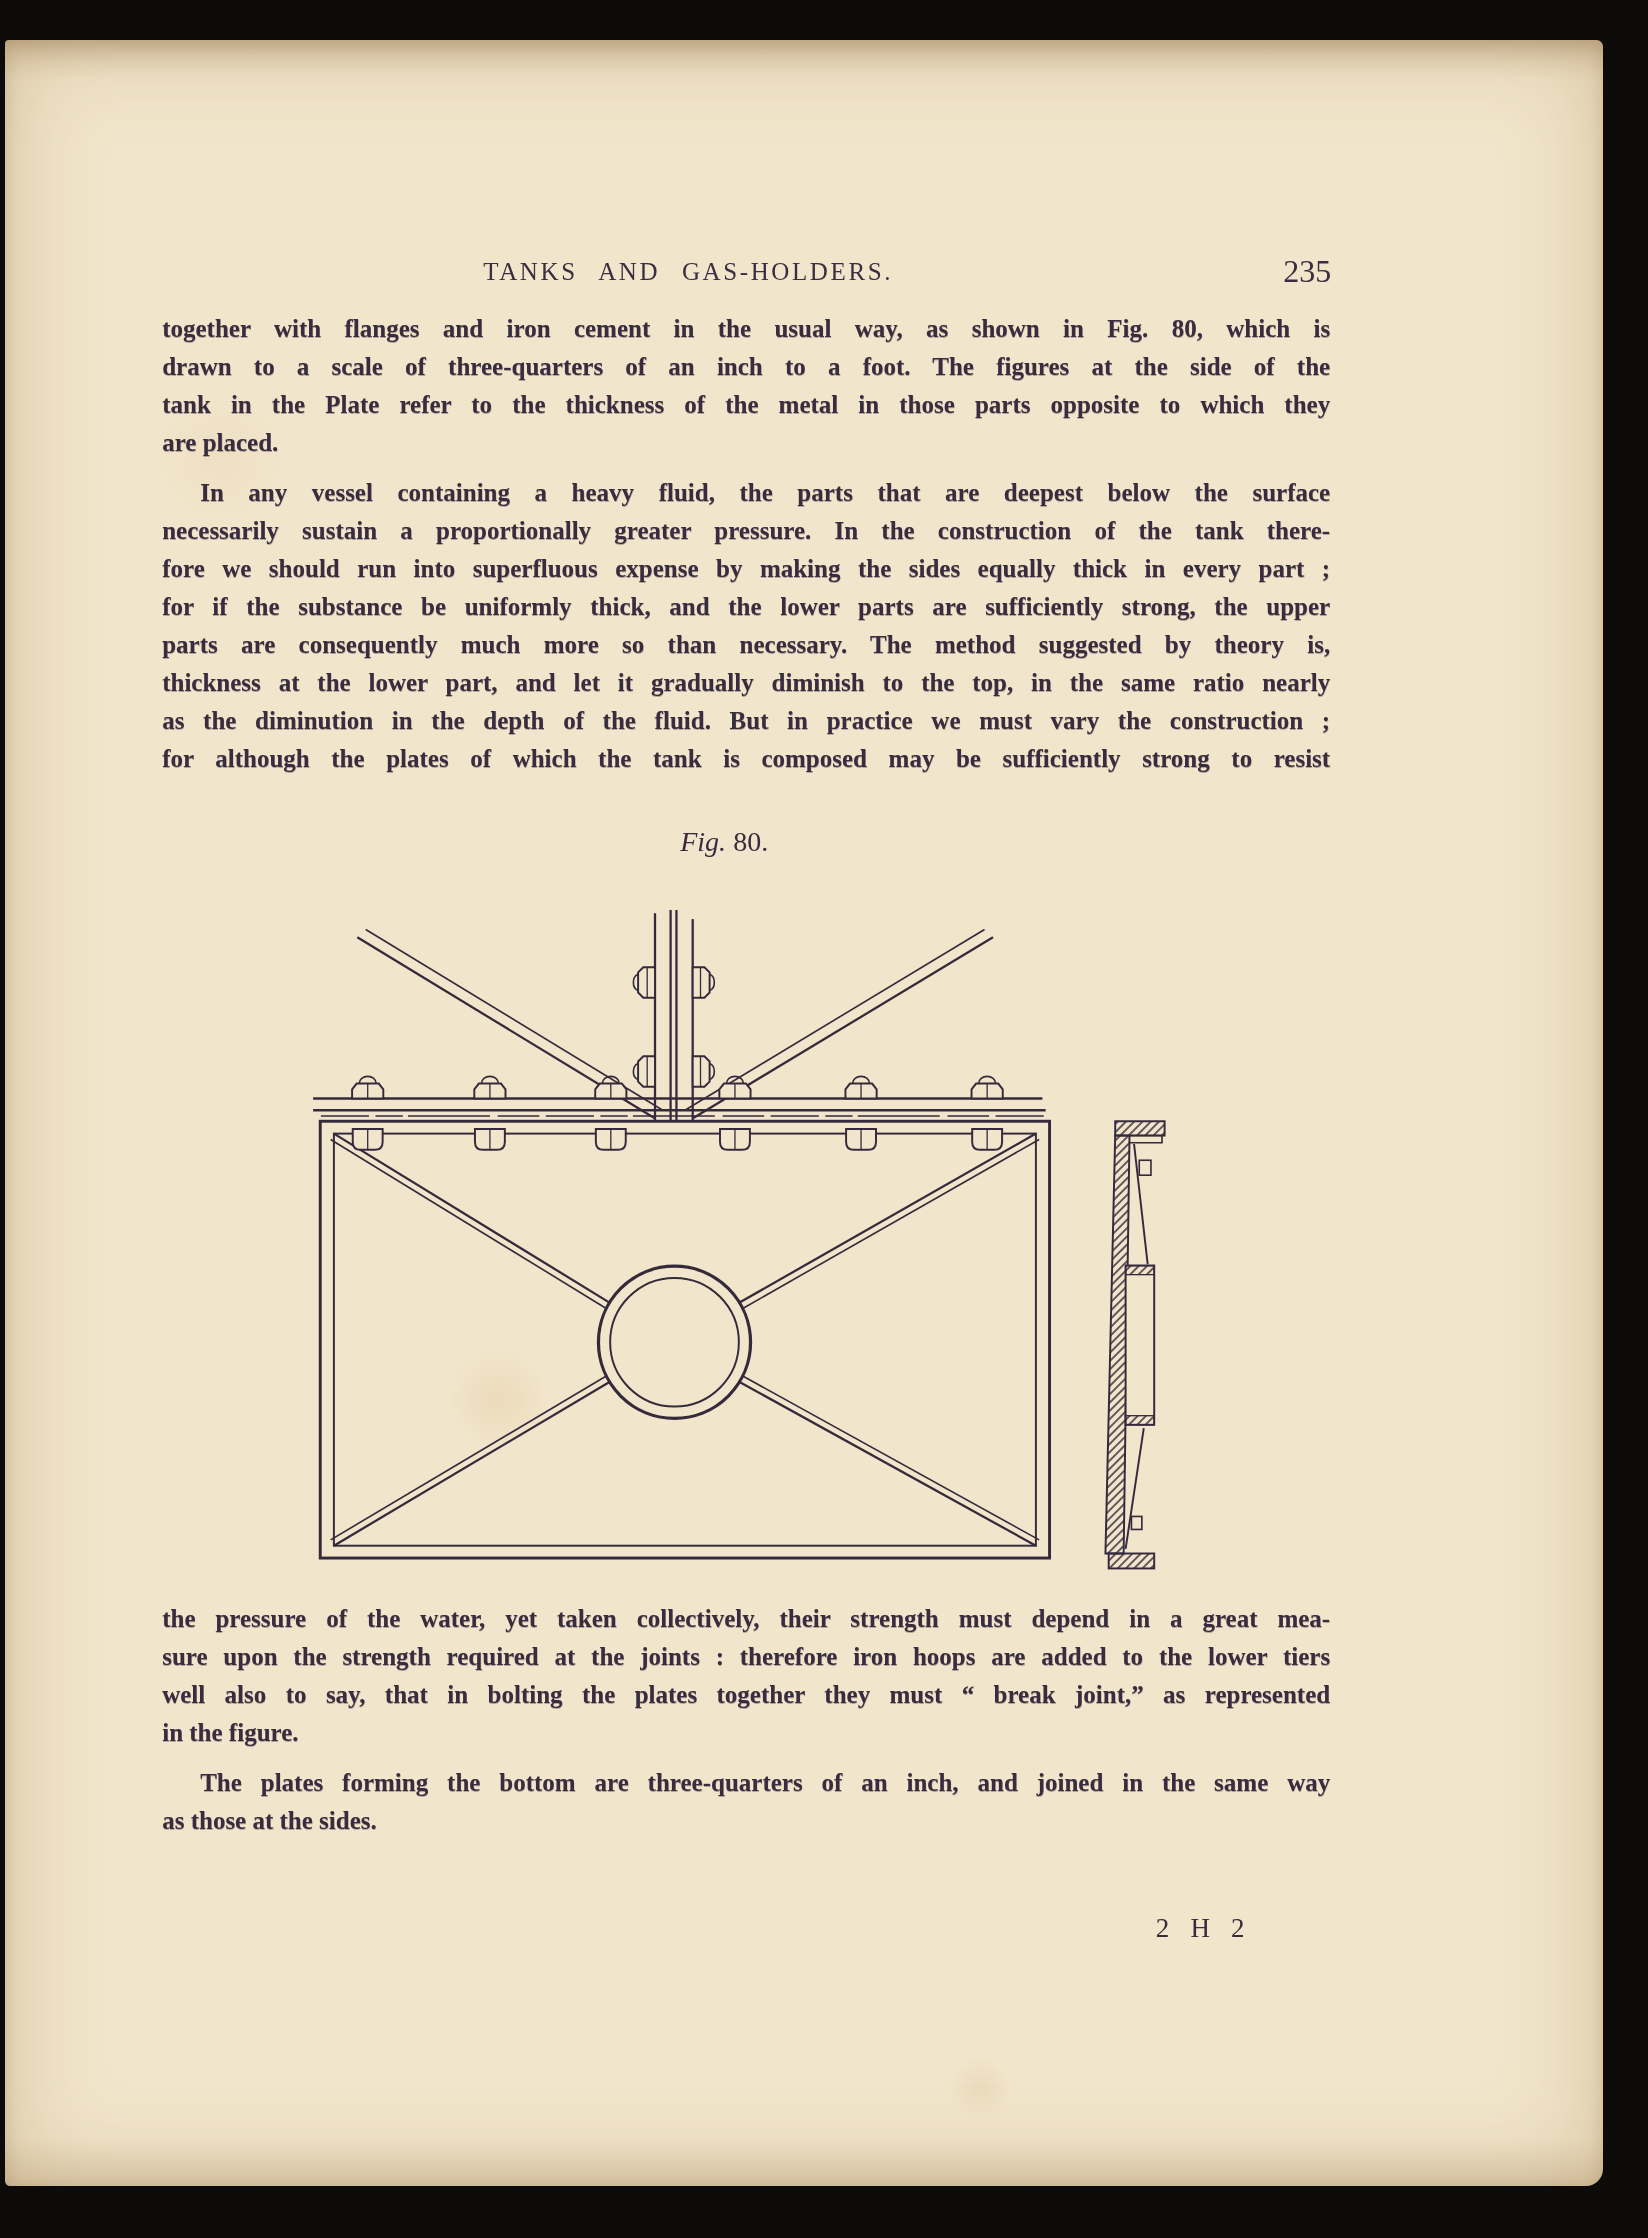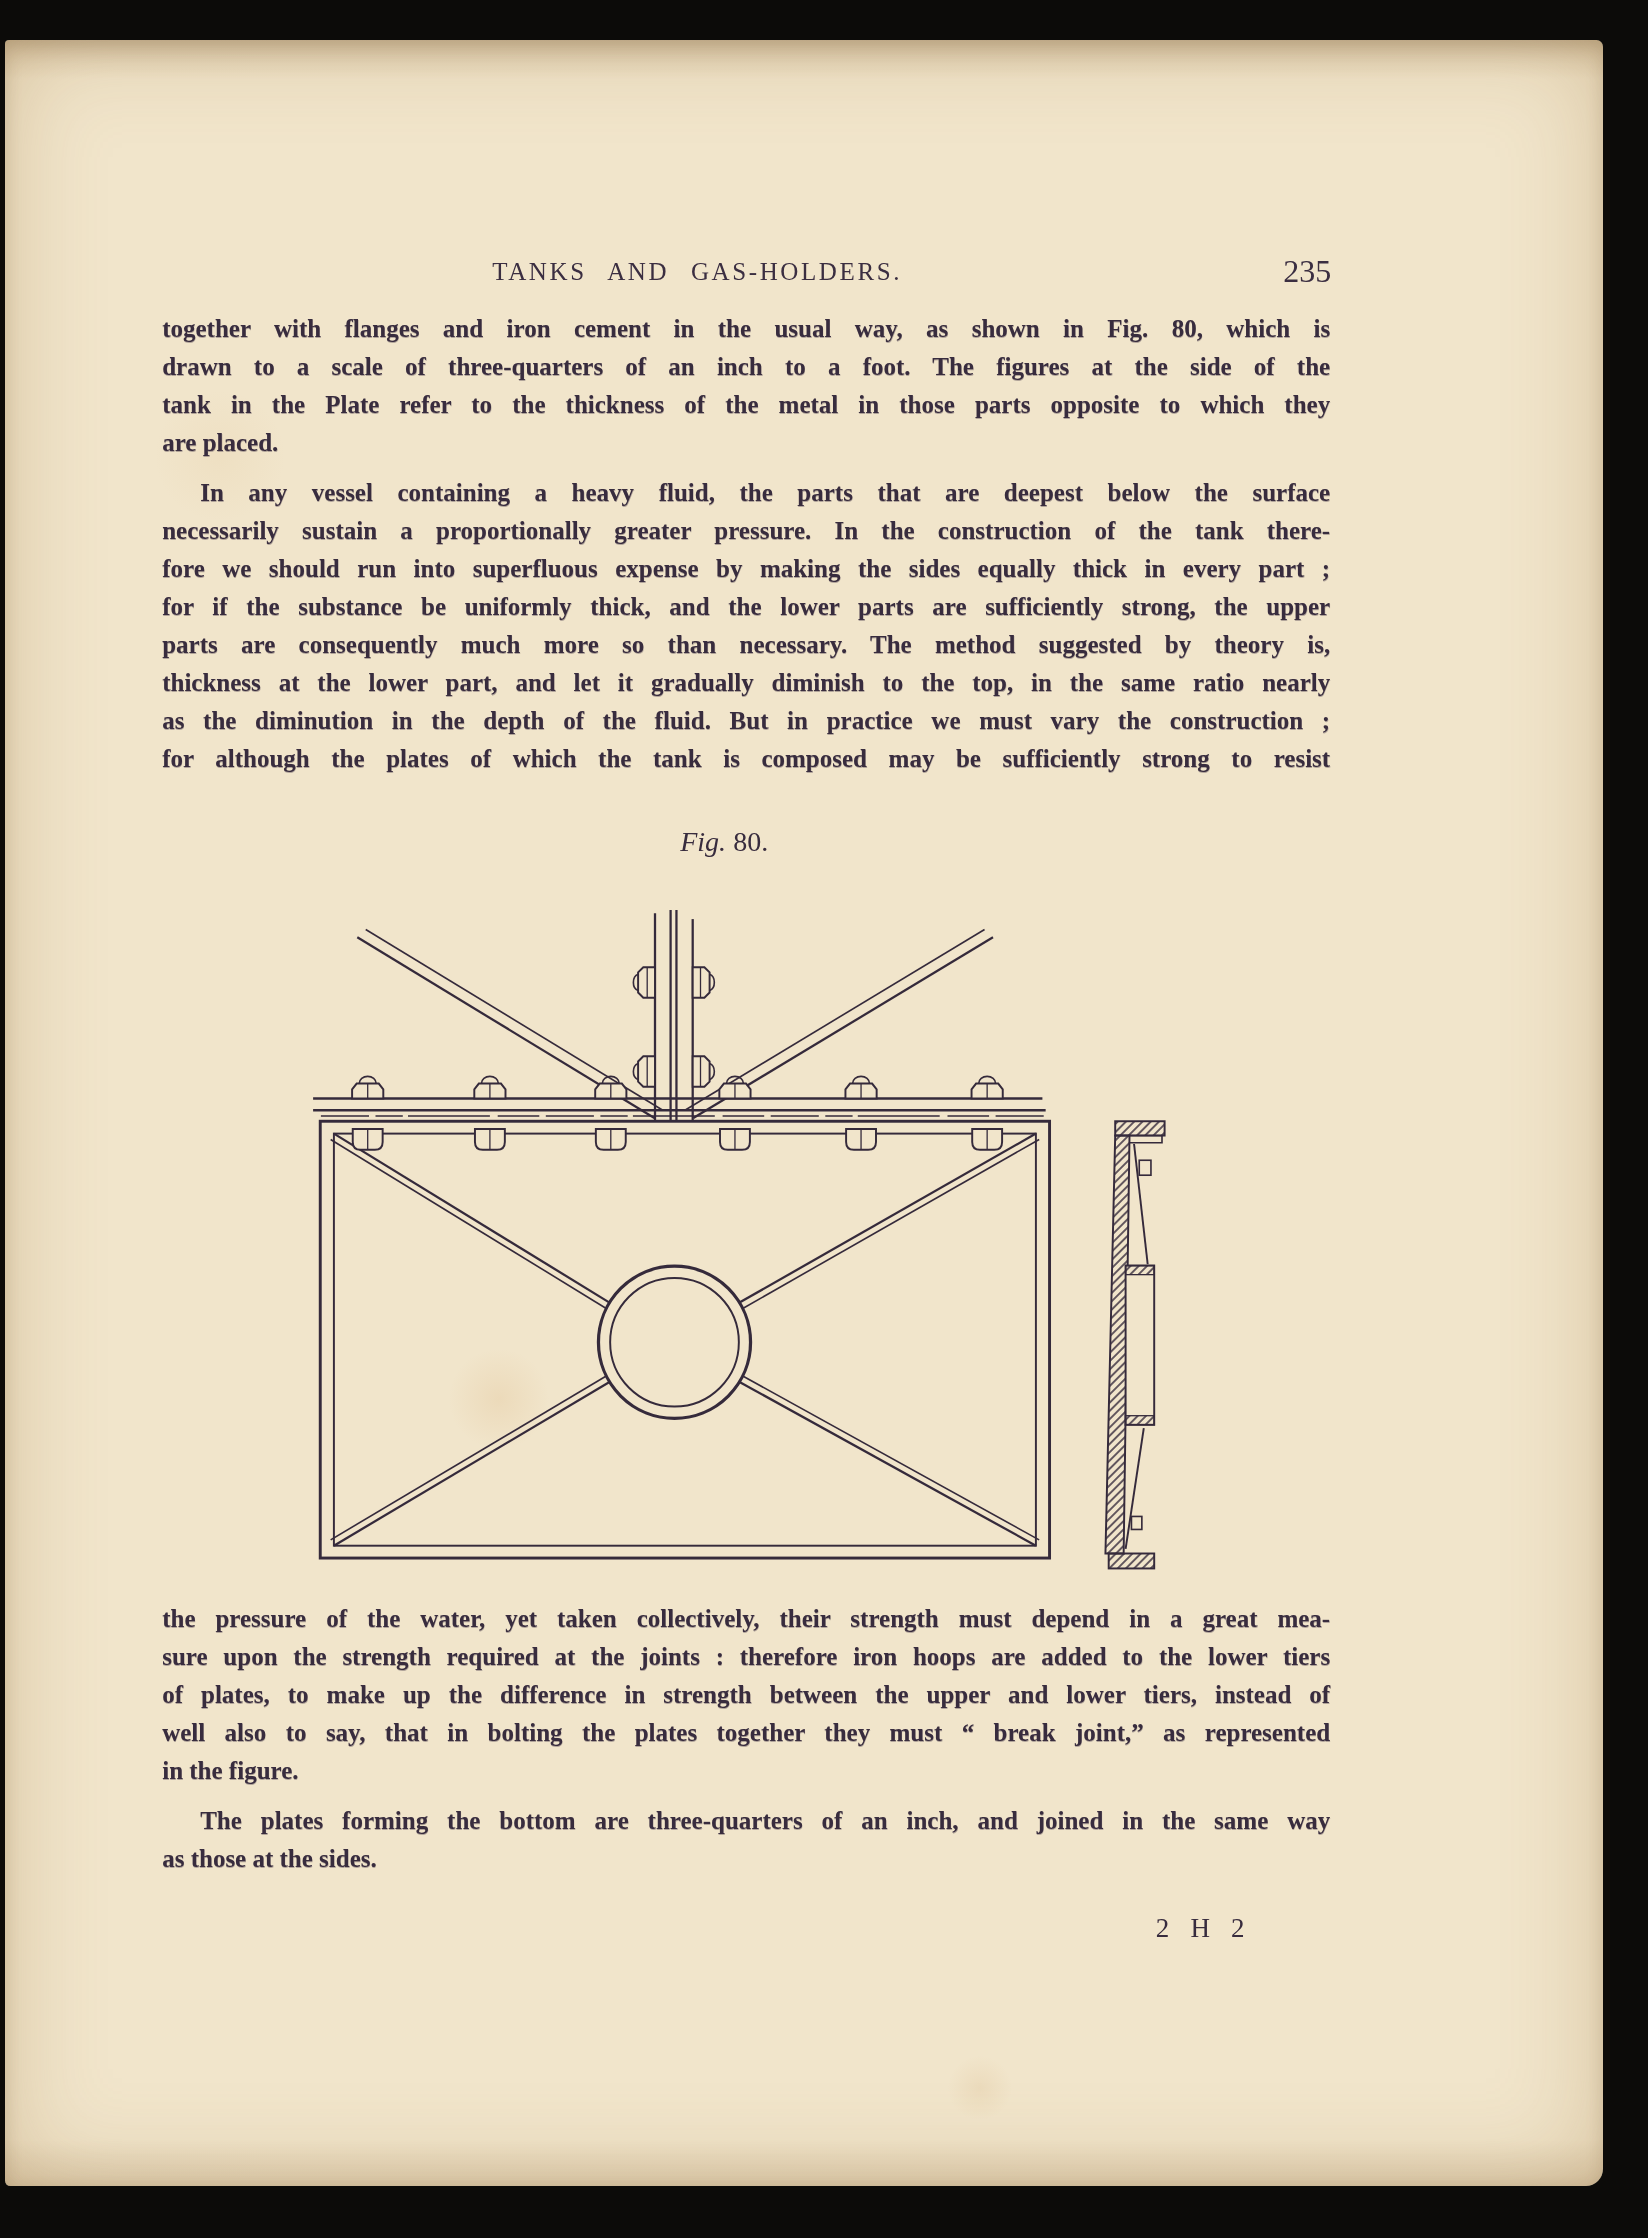--- a/index.html
+++ b/index.html
@@ -9,21 +9,21 @@
         background:
           radial-gradient(circle 72px at 494px 1359px, rgba(205,150,82,0.14), transparent 70%),
           radial-gradient(circle 46px at 975px 2048px, rgba(195,145,80,0.12), transparent 70%),
           radial-gradient(circle 91px at 215px 416px, rgba(215,175,115,0.10), transparent 72%),
           linear-gradient(180deg, rgba(120,82,34,0.18) 0px, rgba(120,82,34,0) 39px),
           linear-gradient(0deg, rgba(120,82,34,0.14) 0px, rgba(120,82,34,0) 46px),
           #f1e5cb;
         border-radius:3.9px 6.5px 17px 5.2px;
         box-shadow: inset 0 0 98px rgba(150,105,45,0.30), inset 0 6.5px 17px rgba(70,45,15,0.18);
         color:#372b3d;}
-  .running-head{position:absolute;left:172px;top:218px;width:1040px;text-align:center;
+  .running-head{position:absolute;left:163px;top:218px;width:1040px;text-align:center;
         font-size:25px;letter-spacing:2.6px;word-spacing:13px;color:#3b2e41;}
   .pagenum{position:absolute;left:1164px;top:213px;width:162px;text-align:right;
         font-size:32px;color:#3b2e41;}
   .textcol{position:absolute;left:157px;width:1168px;font-size:25px;line-height:38px;
         color:#382c3e;text-shadow:0.3px 0.5px 0.5px rgba(56,44,62,0.35);font-weight:bold;}
   .tline{text-align:justify;text-align-last:justify;white-space:normal;}
   .tlast{text-align-last:left;}
   .tindent{text-indent:38px;margin-top:12px;}
   .figcaption{position:absolute;left:199px;top:786px;width:1040px;text-align:center;
         font-size:28px;color:#382c3e;}
@@ -166,21 +166,20 @@
           <line x1="1292" y1="817" x2="1264" y2="1003" stroke-width="3"></line>
           <rect x="1273" y="953" width="16" height="20" fill="#f1e5cb" stroke-width="2.5"></rect>
           <rect x="1238" y="1010" width="70" height="23" fill="url(#hatch)" stroke-width="3"></rect>
         </g>
       </svg>
     </div>
 
     <div class="textcol" style="top:1560px;">
       <div class="tline">the pressure of the water, yet taken collectively, their strength must depend in a great mea-</div>
       <div class="tline">sure upon the strength required at the joints :  therefore iron hoops are added to the lower tiers</div>
-      <div class="tline">of plates, to make up the difference in strength between the upper and lower tiers, instead of</div>
       <div class="tline">well also to say, that in bolting the plates together they must “ break joint,” as represented</div>
       <div class="tline tlast">in the figure.</div>
       <div class="tline tindent">The plates forming the bottom are three-quarters of an inch, and joined in the same way</div>
       <div class="tline tlast">as those at the sides.</div>
     </div>
 
     <div class="signature">2 H 2</div>
 
   </div>
 </div>

